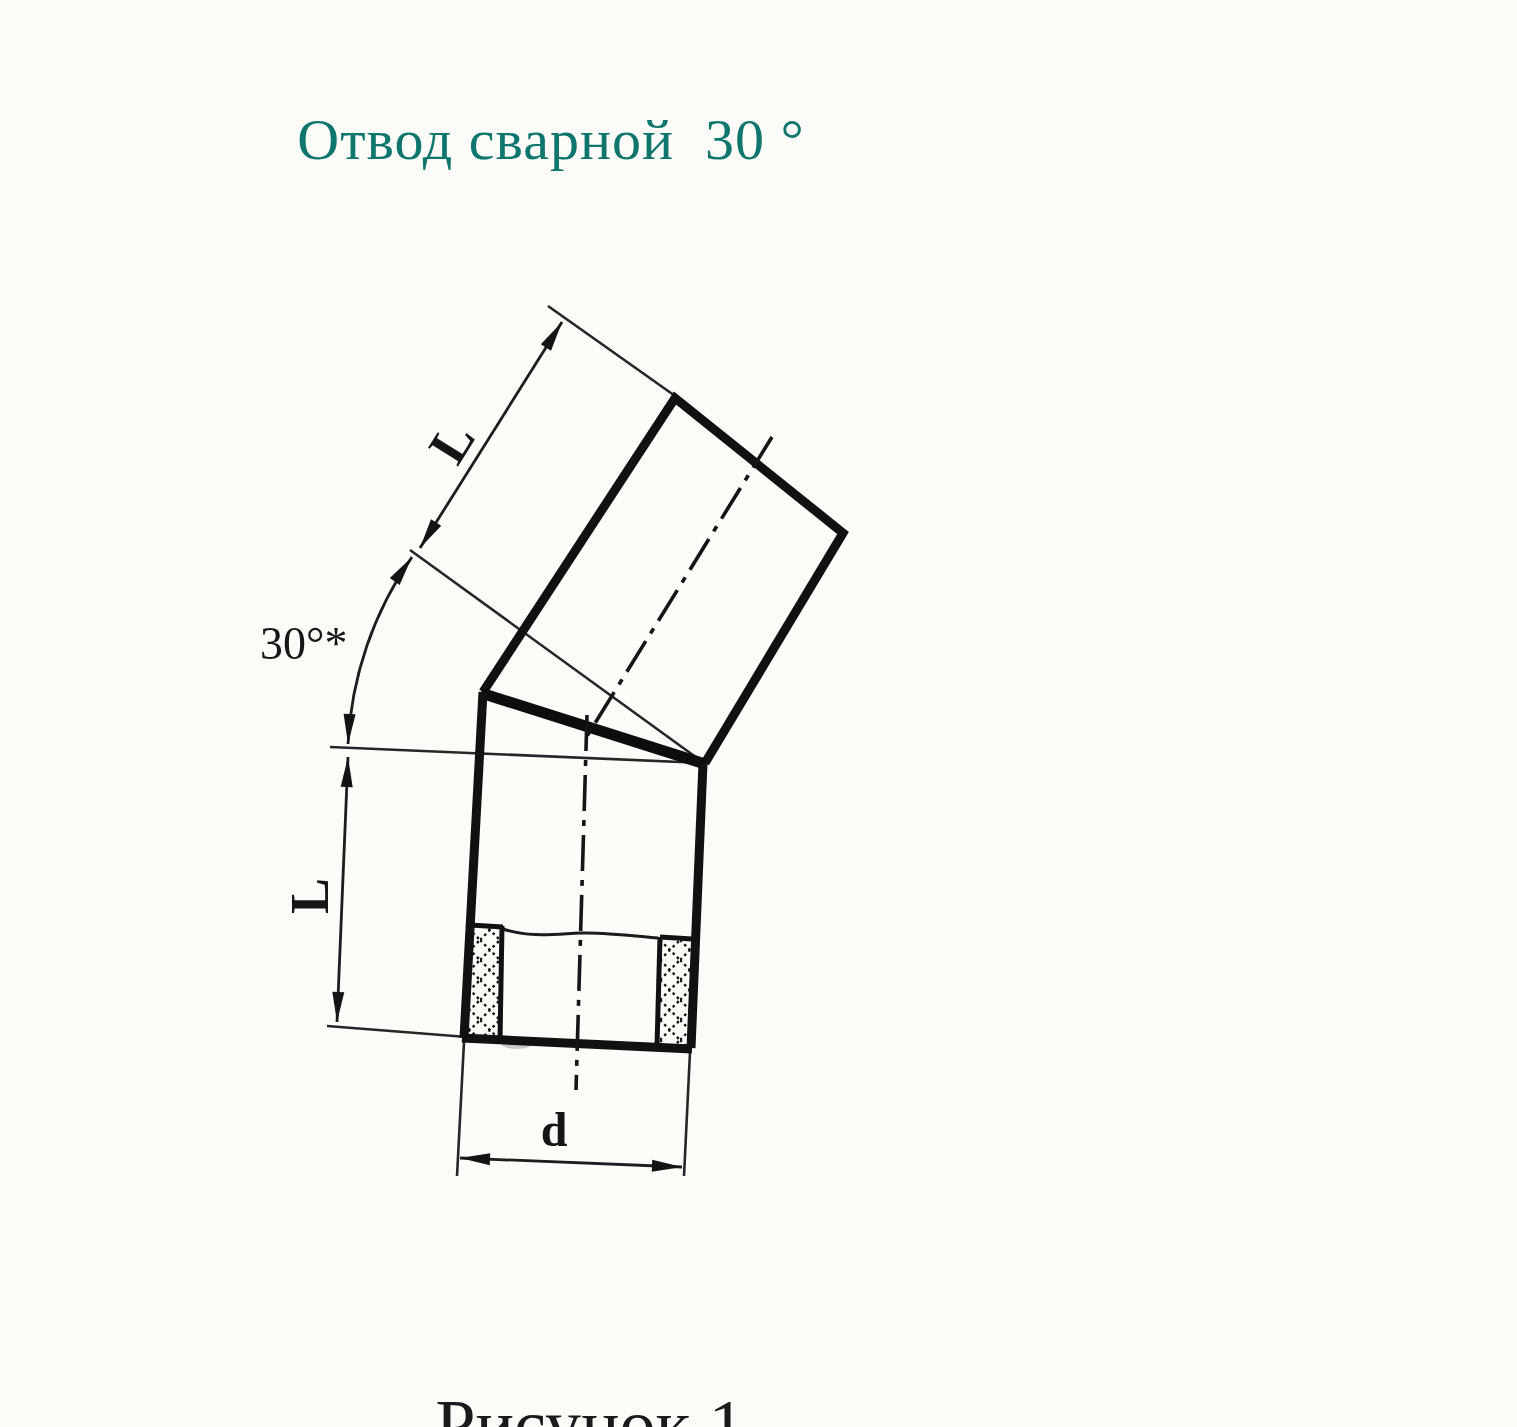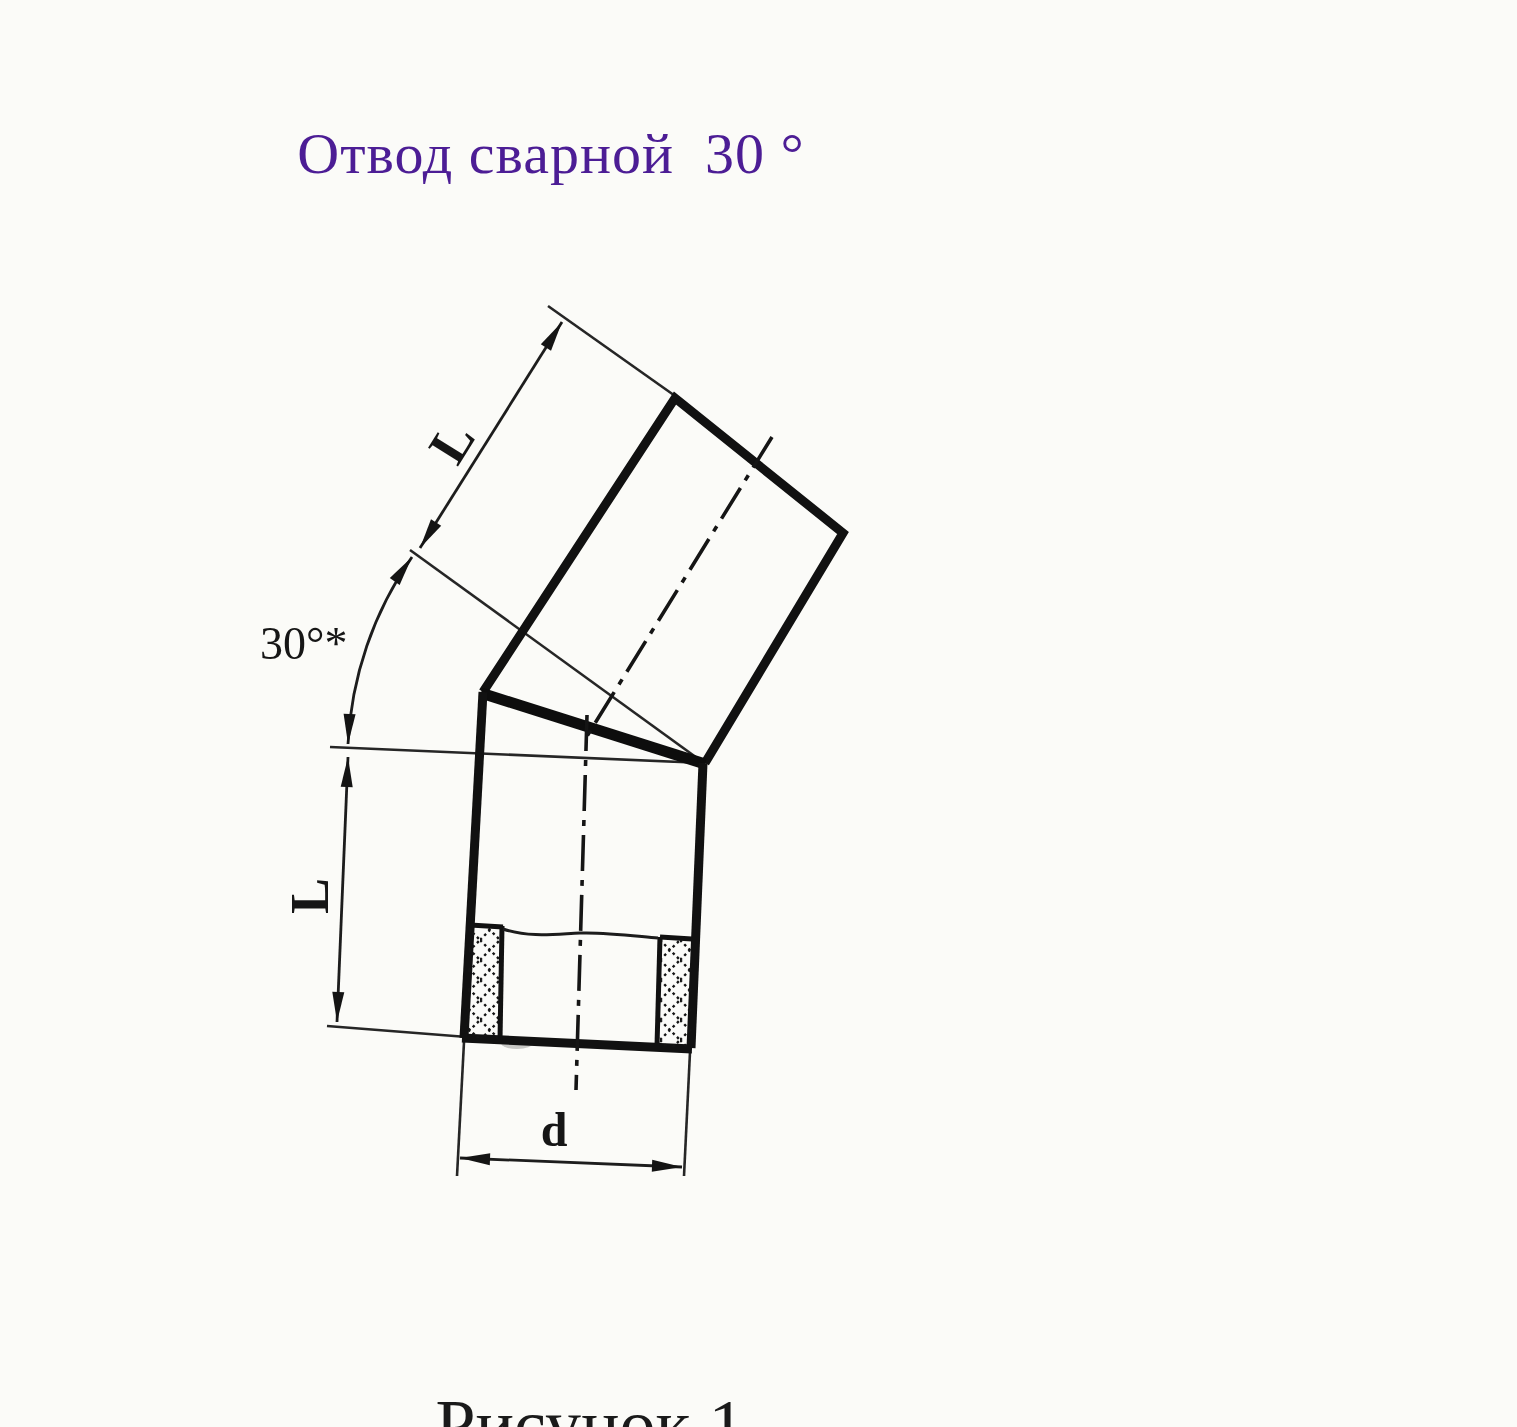--- a/index.html
+++ b/index.html
@@ -9,24 +9,24 @@
     font-family:"Liberation Serif", serif;
     overflow:hidden;
   }
   .page{
     position:relative;
     width:1517px;height:1427px;
     background:#fbfbf8;
   }
   .title{
     position:absolute;
-    left:551px;top:120px;
+    left:551px;top:106px;
     transform:translateX(-50%);
     font-size:58px;
-    color:#4c1d95;
+    color:#0f766e;
     white-space:pre;
     letter-spacing:1px;
   }
   .caption{
     position:absolute;
     left:590px;top:1348px;
     transform:translateX(-50%);
     font-size:72px;
     color:#1a1a1a;
     white-space:pre;

